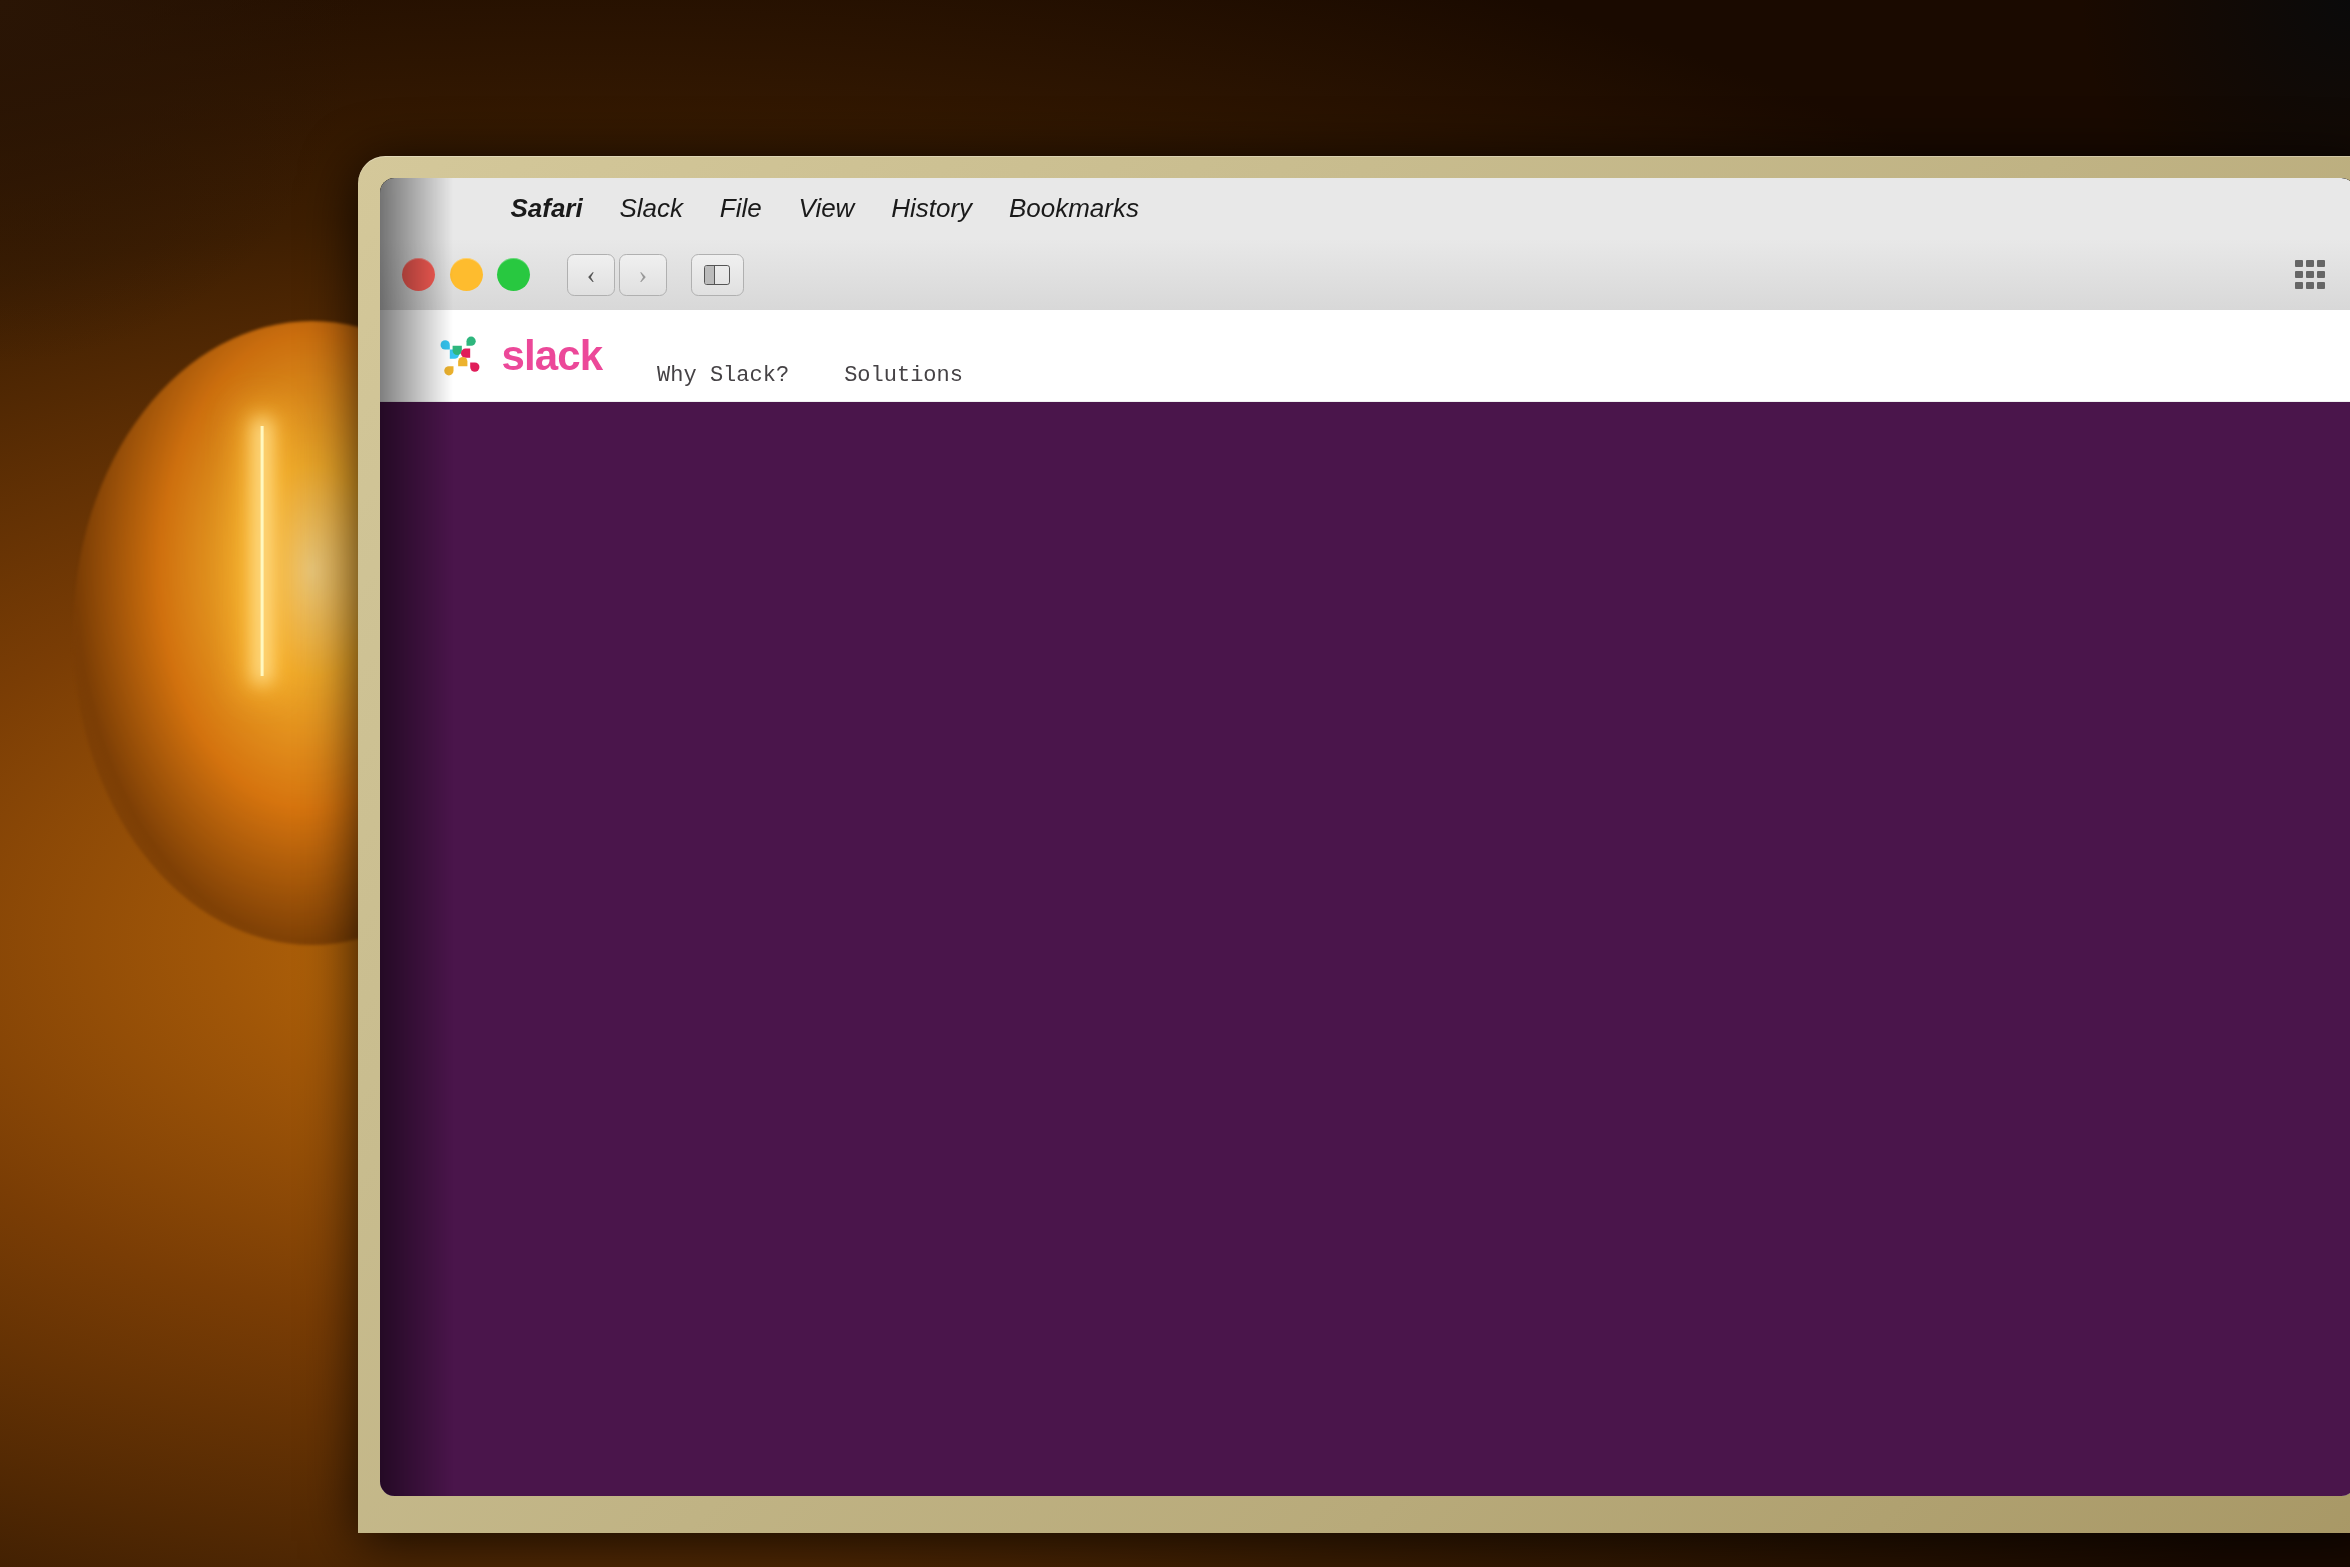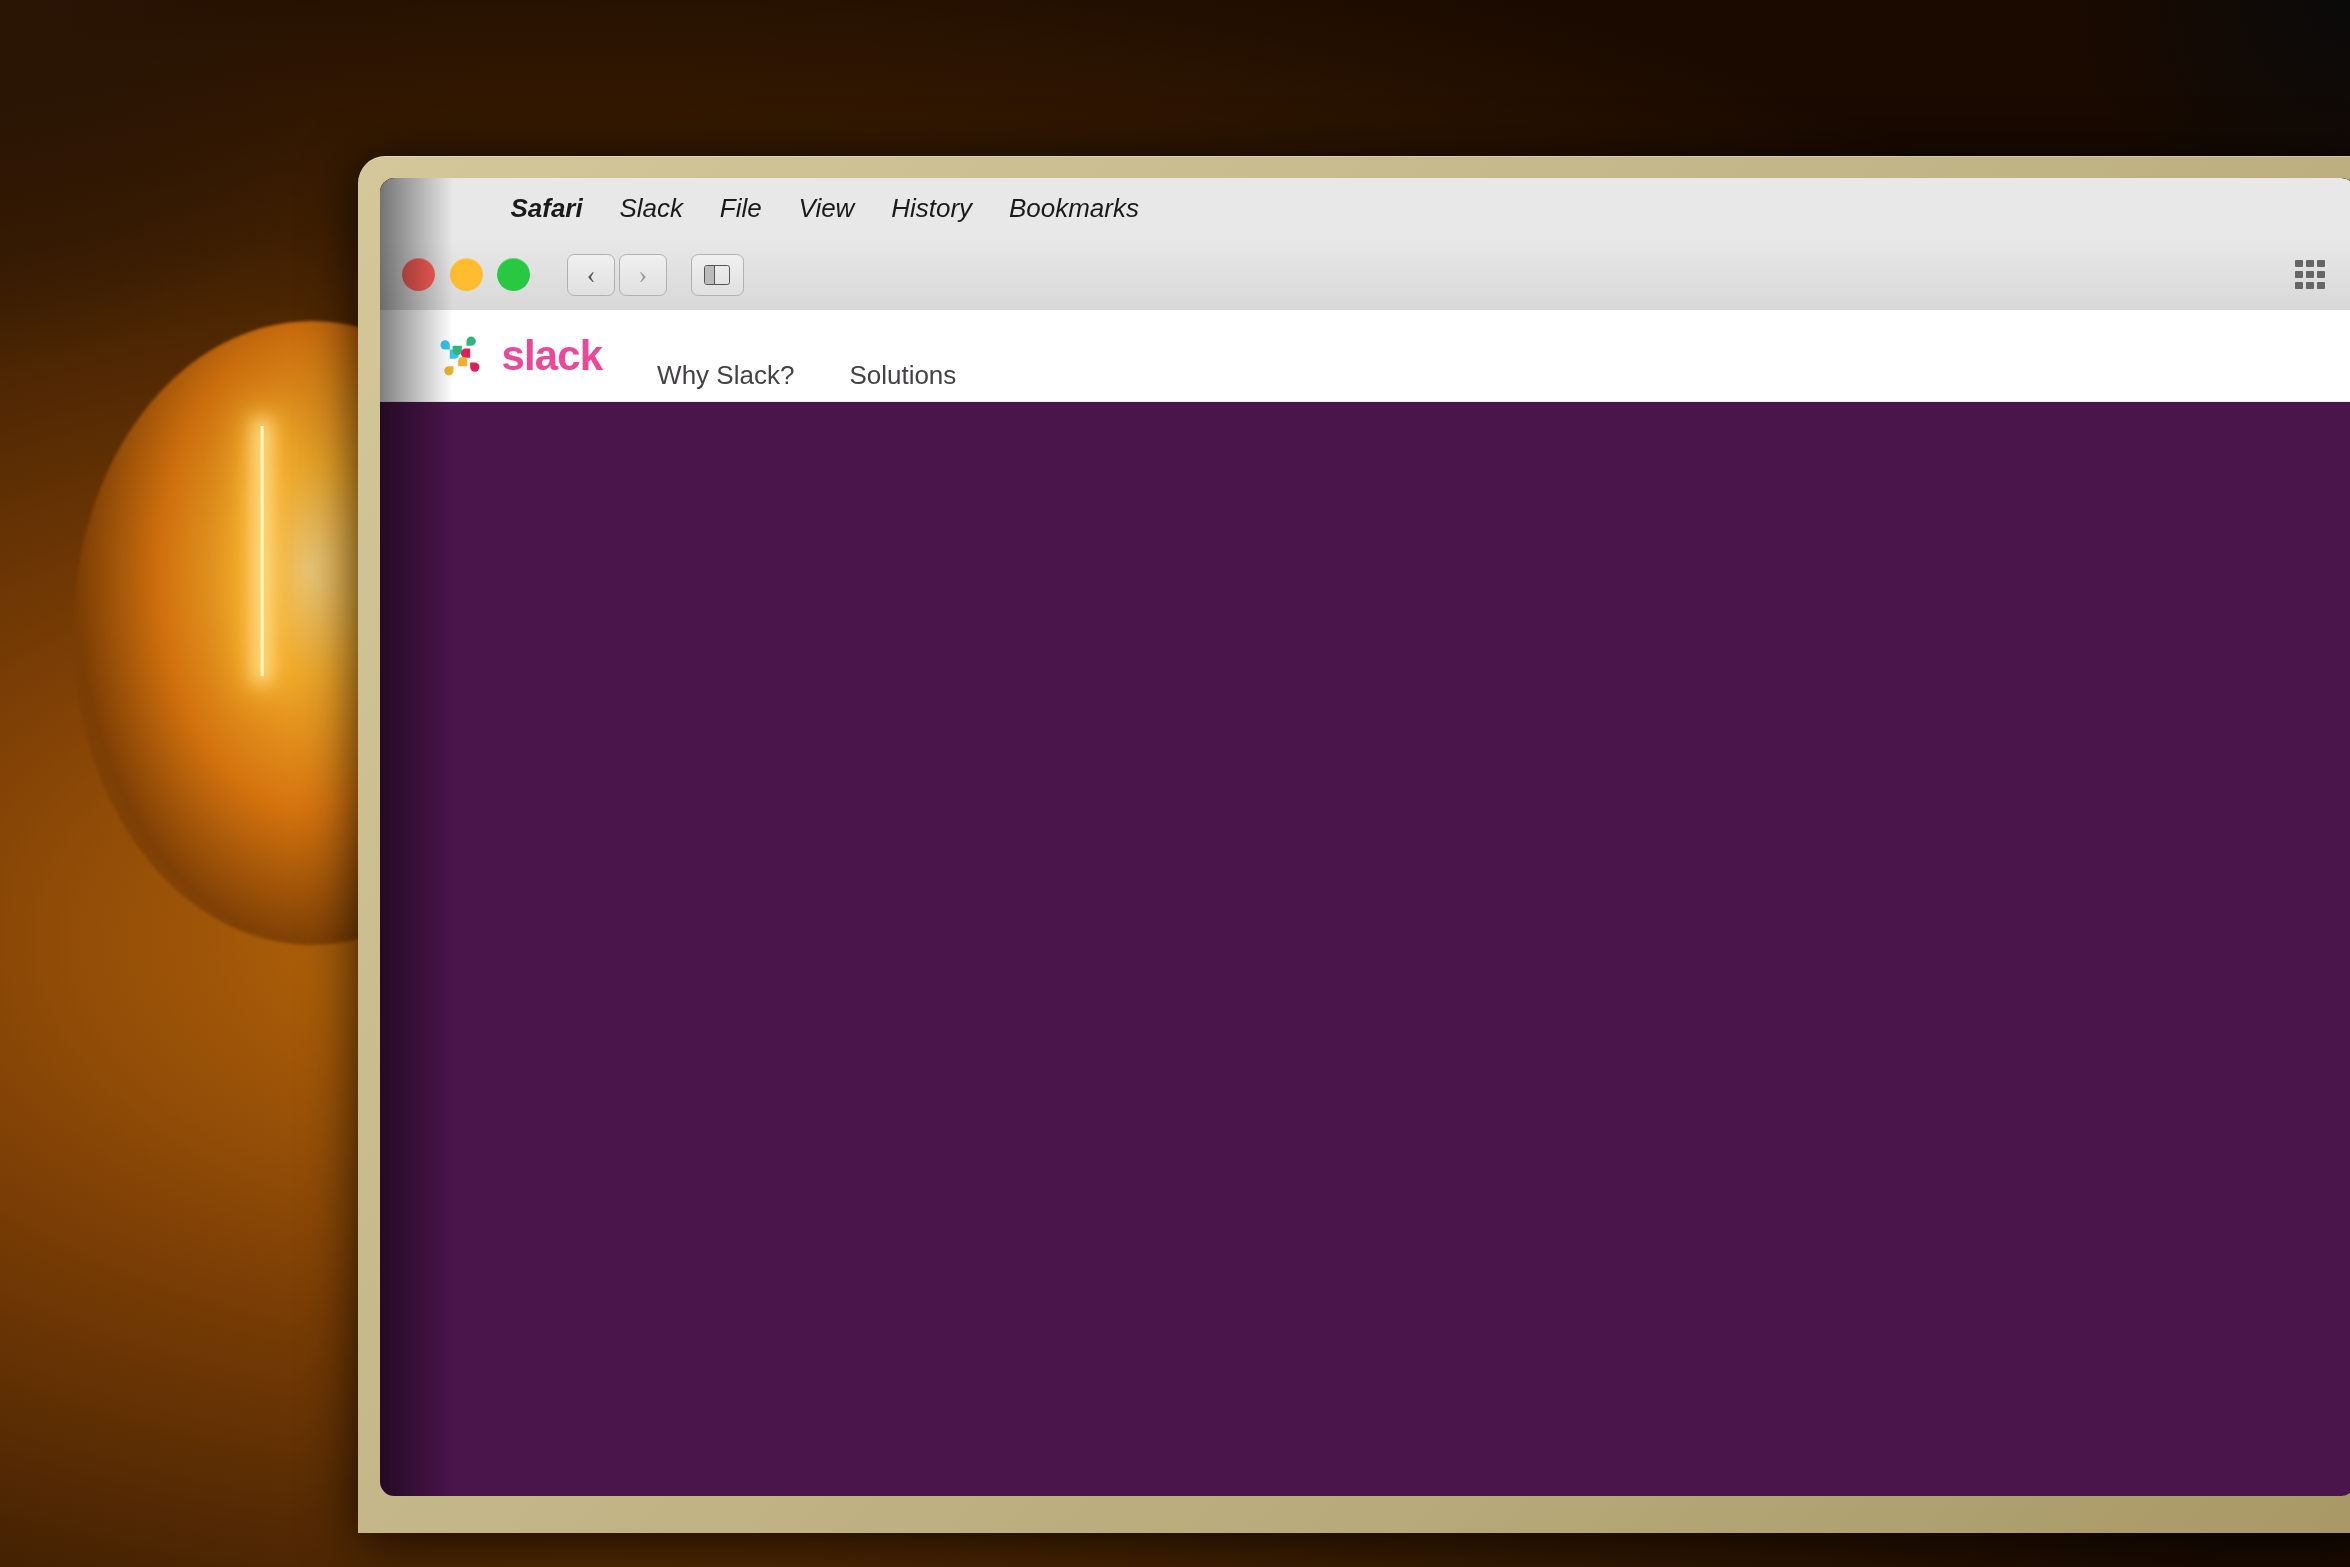--- a/index.html
+++ b/index.html
@@ -276,22 +276,22 @@
 
     .slack-wordmark {
       font-family: -apple-system, 'Helvetica Neue', Arial, sans-serif;
       font-size: 42px;
       font-weight: 800;
       color: #ec4899;
       letter-spacing: -0.9px;
     }
 
     .slack-nav-item {
-      font-family: Liberation Sans, sans-serif;
-      font-size: 26px;
+      font-family: Liberation Mono, monospace;
+      font-size: 22px;
       color: #454245;
       cursor: pointer;
       margin-top: 39px;
     }
 
     
     .slack-hero {
       position: absolute;
       top: 92px;
       left: 0;

